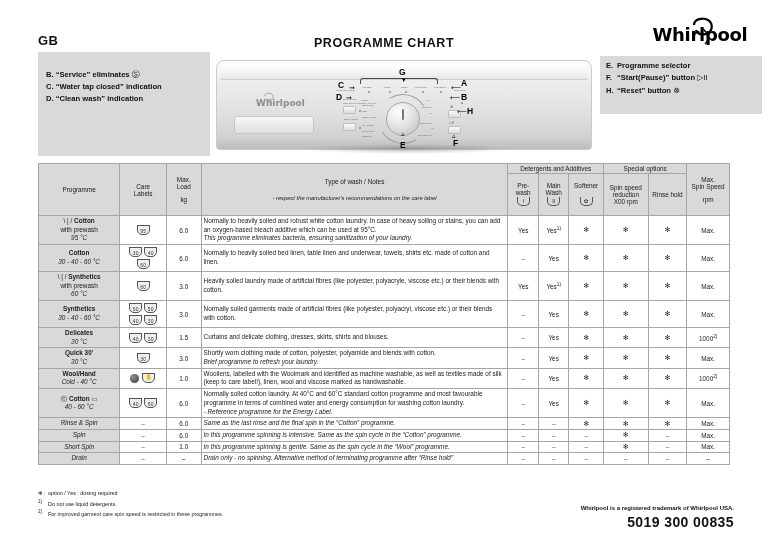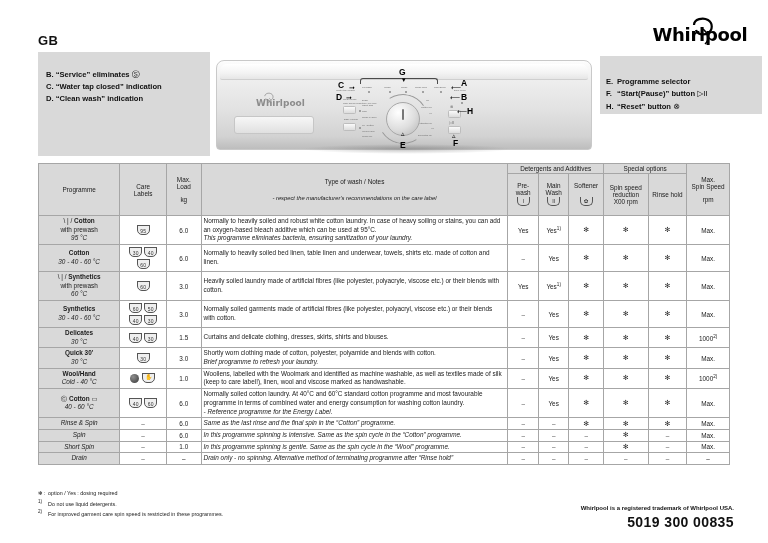--- a/index.html
+++ b/index.html
@@ -49,21 +49,21 @@
   }
   .info-box p { margin: 0 0 0 0; }
   .info-box .gap { height: 5px; }
   .sym { font-weight: normal; font-size: 8px; }
 
   
   .legend-box {
     position: absolute; left: 600px; top: 56px;
     width: 162px; height: 58px;
     background: #d9d9d9;
-    padding: 20px 6px;
+    padding: 4px 6px;
     font-size: 7.6px; font-weight: bold; line-height: 1.58;
   }
   .legend-box .row { white-space: nowrap; }
   .legend-box .key { display: inline-block; width: 11px; }
 
   
   .machine {
     position: absolute; left: 212px; top: 56px;
     width: 384px; height: 100px;
   }
@@ -229,20 +229,21 @@
     position: absolute; right: 34px; top: 514px;
     font-size: 14px; font-weight: bold; letter-spacing: .4px; text-align:right;
   }
 </style>
 </head>
 <body>
 
 <div class="page">
 
   <div class="hdr-gb">GB</div>
+  <div class="hdr-title">PROGRAMME CHART</div>
 
   <div class="logo-wrap">
     <svg class="logo-swirl" viewBox="0 0 26 30">
       <path d="M4 9 C4 3, 13 1, 18 4 C23 7, 23 14, 18 17 C13 20, 7 18, 6 14" fill="none" stroke="#000" stroke-width="2.2"></path>
       <path d="M13 13 C18 17, 20 24, 15 28" fill="none" stroke="#000" stroke-width="1.6"></path>
     </svg>
     <div class="logo-word">Whirlpool</div>
   </div>
 
   <div class="info-box">

